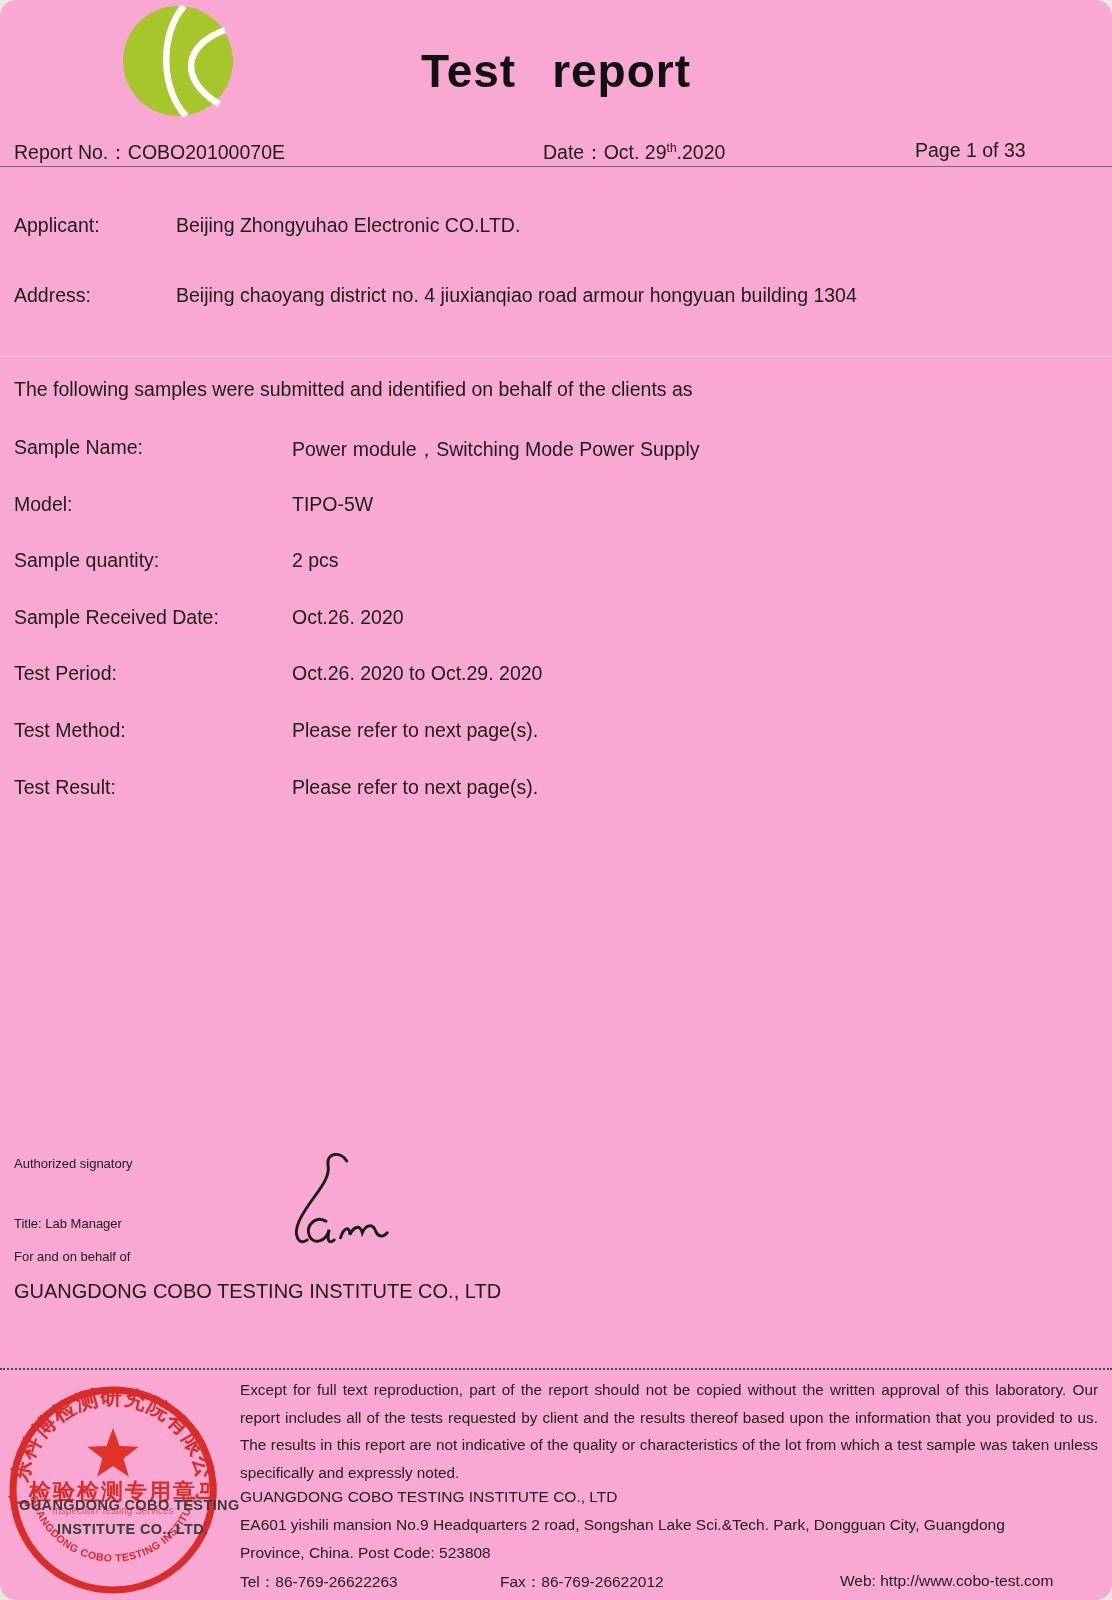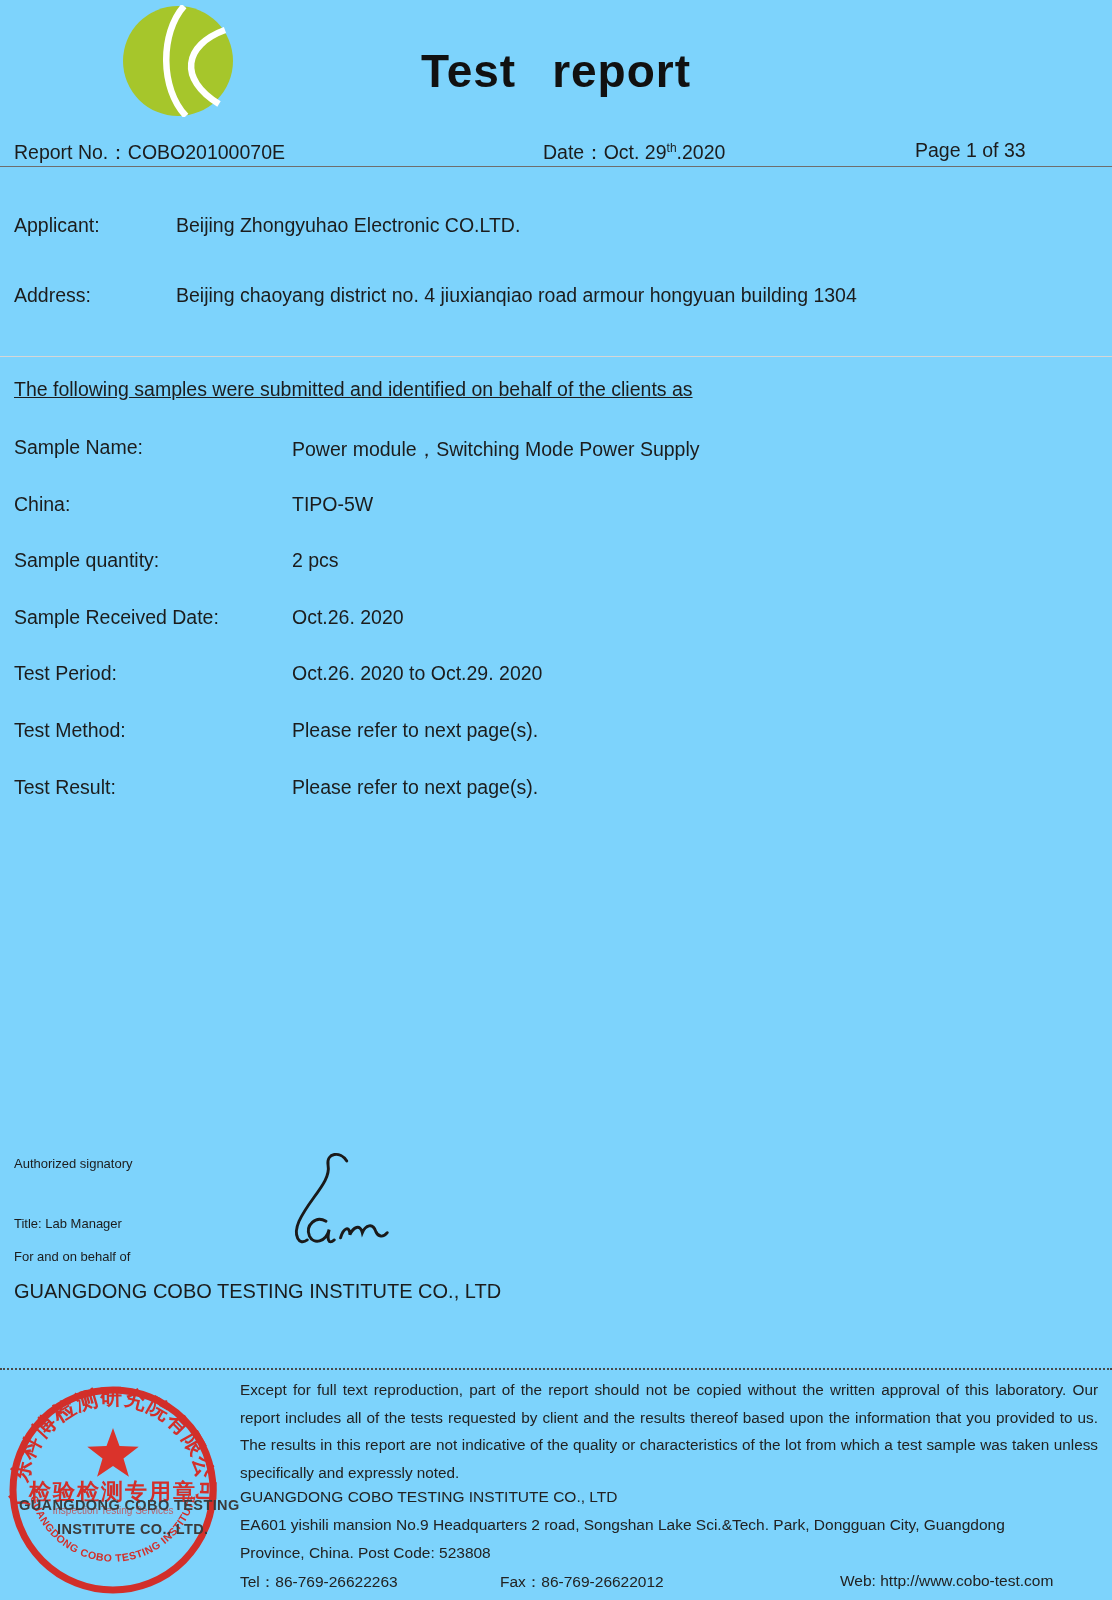--- a/index.html
+++ b/index.html
@@ -1,19 +1,19 @@
 <!DOCTYPE html>
 <html><head>
 <meta charset="utf-8">
 <style>
   html,body { margin:0; padding:0; background:#e8e8e8; }
   .page {
     position:relative; width:1112px; height:1600px; margin:0 auto;
-    background:#7dd3fc; overflow:hidden;
-    font-family:"Liberation Sans", sans-serif; color:#1c1c1c;
+    background:#f9a8d4; overflow:hidden;
+    font-family:"Liberation Sans", sans-serif; color:#1c1c1c;border-radius:16px;
   }
   .abs { position:absolute; }
 
   
   .logo { left:122px; top:5px; width:112px; height:112px; }
   .title { left:0; top:44px; width:1112px; text-align:center;
            font-size:46px; font-weight:bold; color:#111; letter-spacing:1px; }
   .title .gap { display:inline-block; width:36px; }
   .hdr-row { font-size:19.5px; top:139px; white-space:nowrap; }
   sup.th { font-size:12px; vertical-align:super; line-height:0;margin-top:16px; }
@@ -71,28 +71,28 @@
     <span class="lab">Applicant:</span>
     <span class="v1">Beijing Zhongyuhao Electronic CO.LTD.</span>
   </div>
   <div class="abs info" style="top:284px;">
     <span class="lab">Address:</span>
     <span class="v1">Beijing chaoyang district no. 4 jiuxianqiao road armour hongyuan building 1304</span>
   </div>
 
   <div class="abs rule-2"></div>
 
-  <div class="abs info" style="top:378px; left:14px;text-decoration:underline;">The following samples were submitted and identified on behalf of the clients as</div>
+  <div class="abs info" style="top:378px; left:14px;">The following samples were submitted and identified on behalf of the clients as</div>
 
   <div class="abs info" style="top:436px;">
     <span class="lab">Sample Name:</span>
     <span class="v2">Power module，Switching Mode Power Supply</span>
   </div>
   <div class="abs info" style="top:493px;">
-    <span class="lab">China:</span>
+    <span class="lab">Model:</span>
     <span class="v2">TIPO-5W</span>
   </div>
   <div class="abs info" style="top:549px;">
     <span class="lab">Sample quantity:</span>
     <span class="v2">2 pcs</span>
   </div>
   <div class="abs info" style="top:606px;">
     <span class="lab">Sample Received Date:</span>
     <span class="v2">Oct.26. 2020</span>
   </div>

